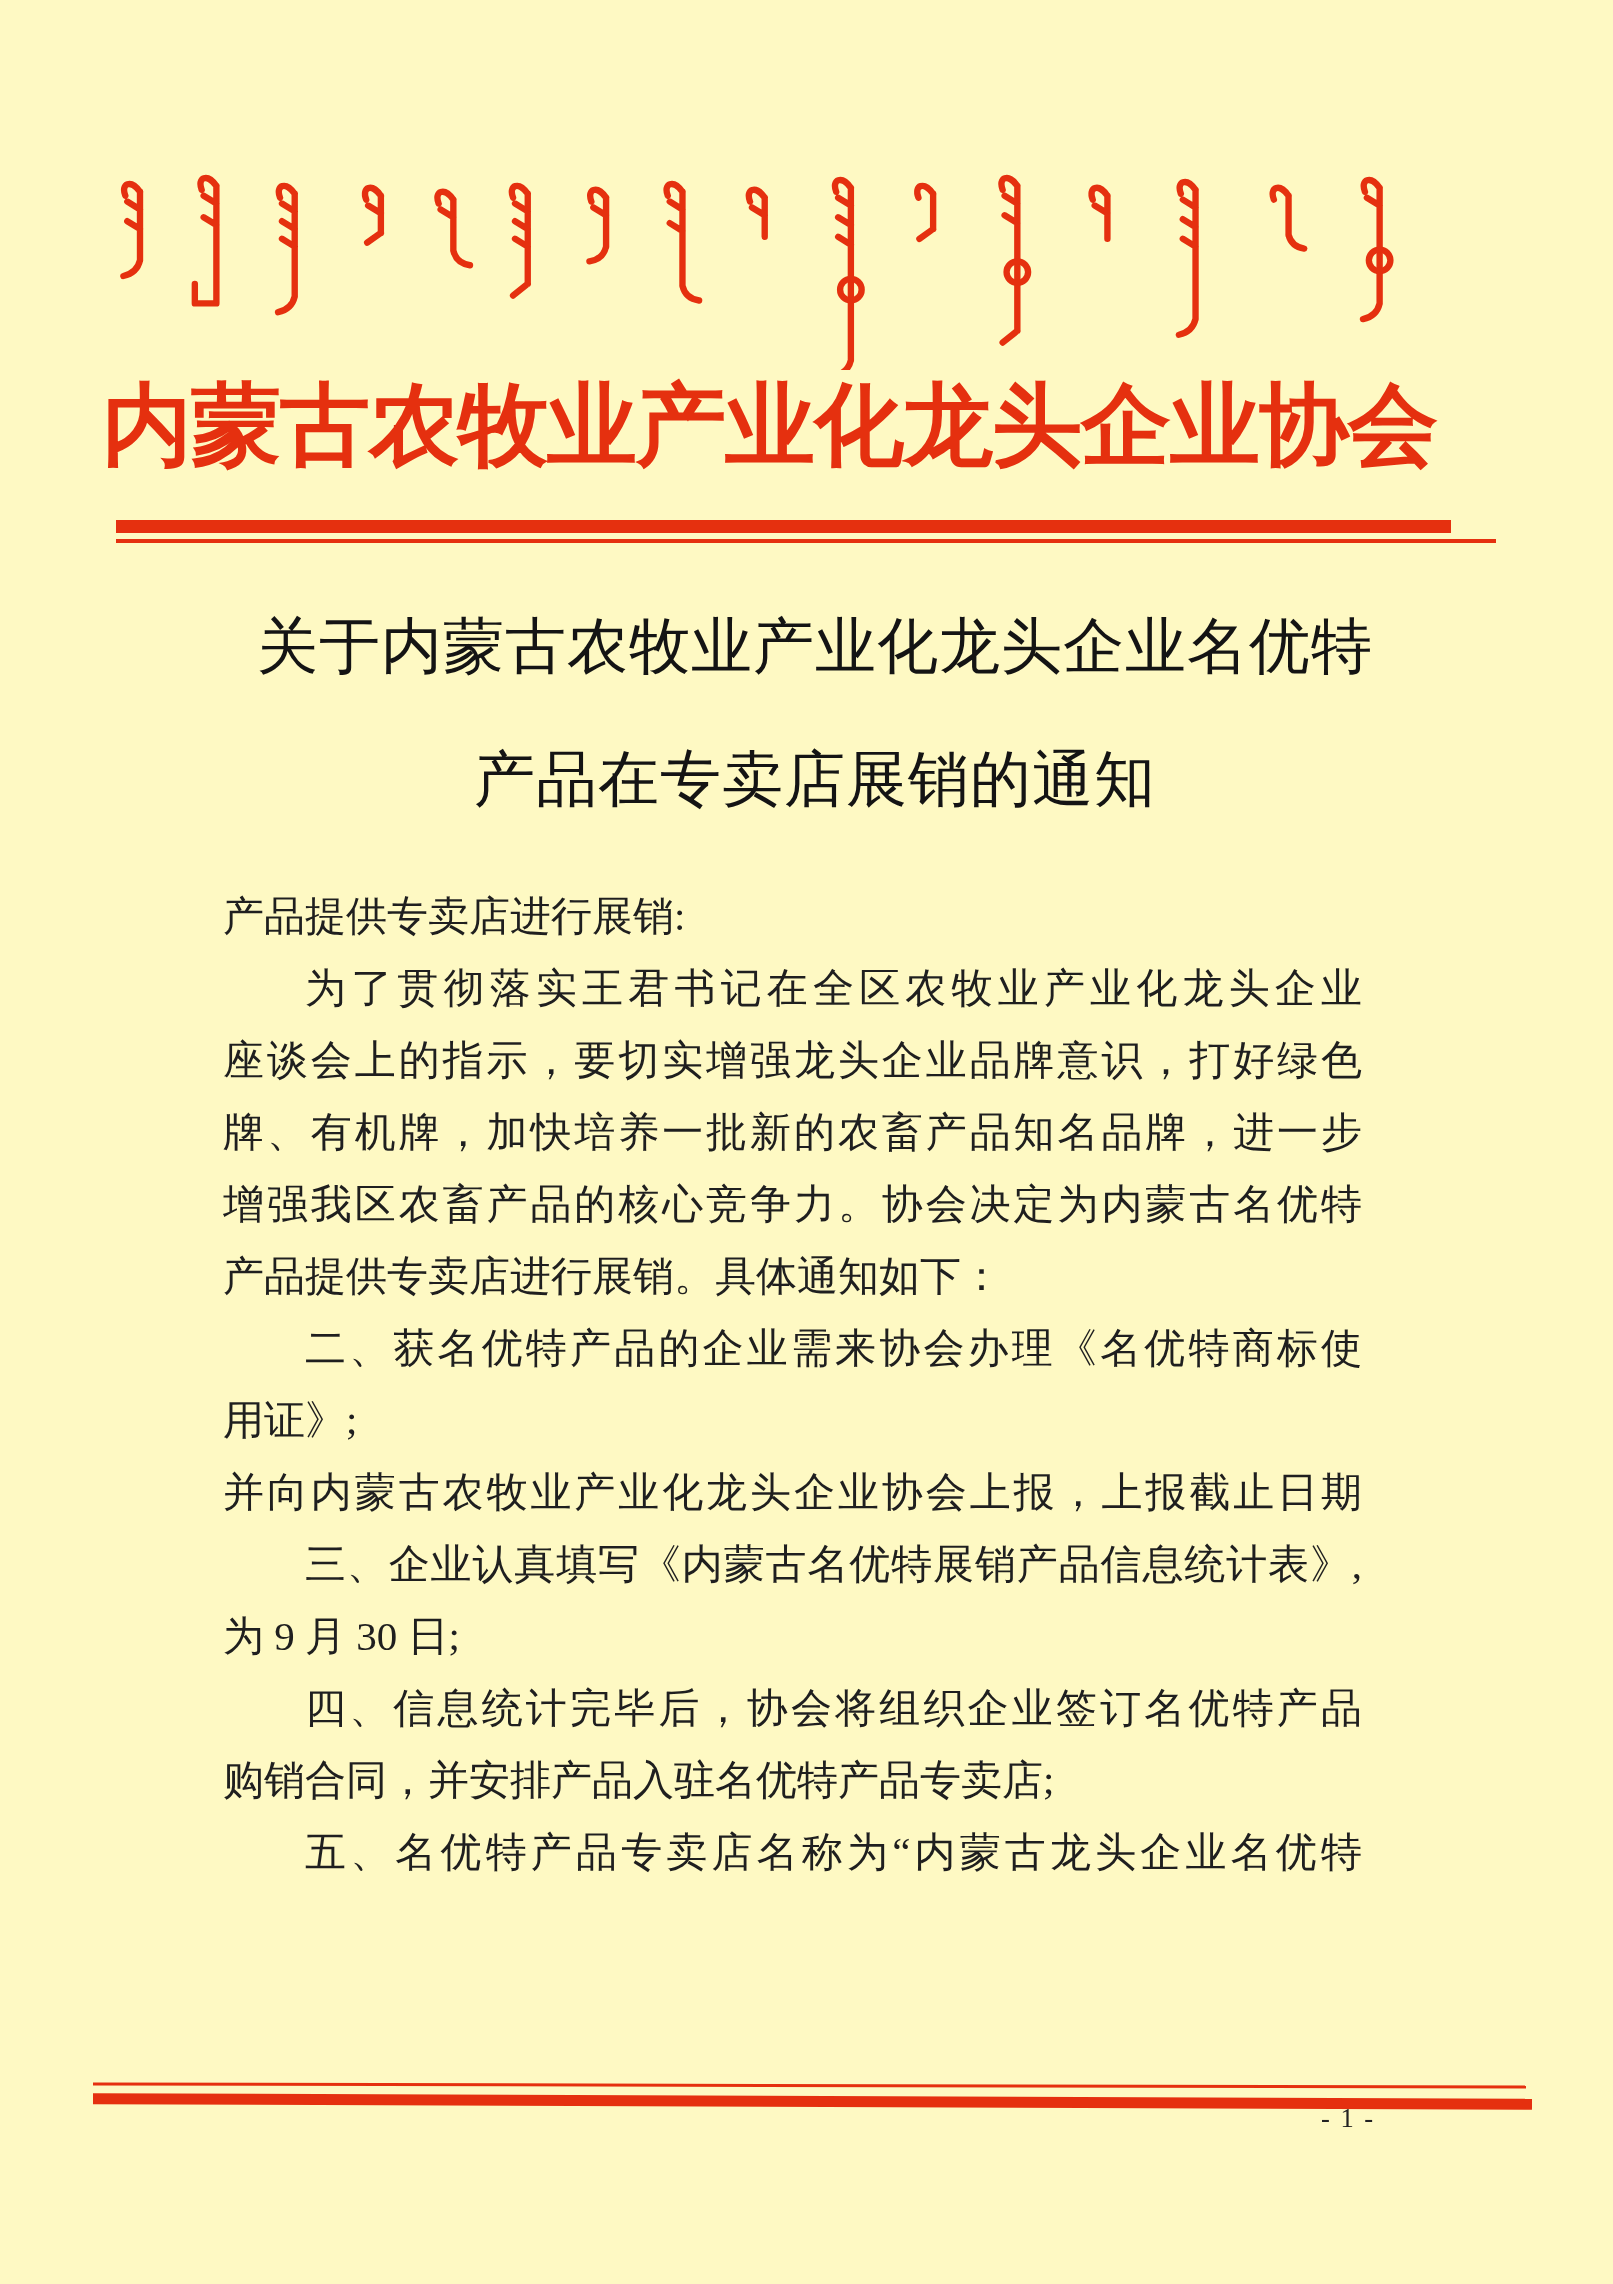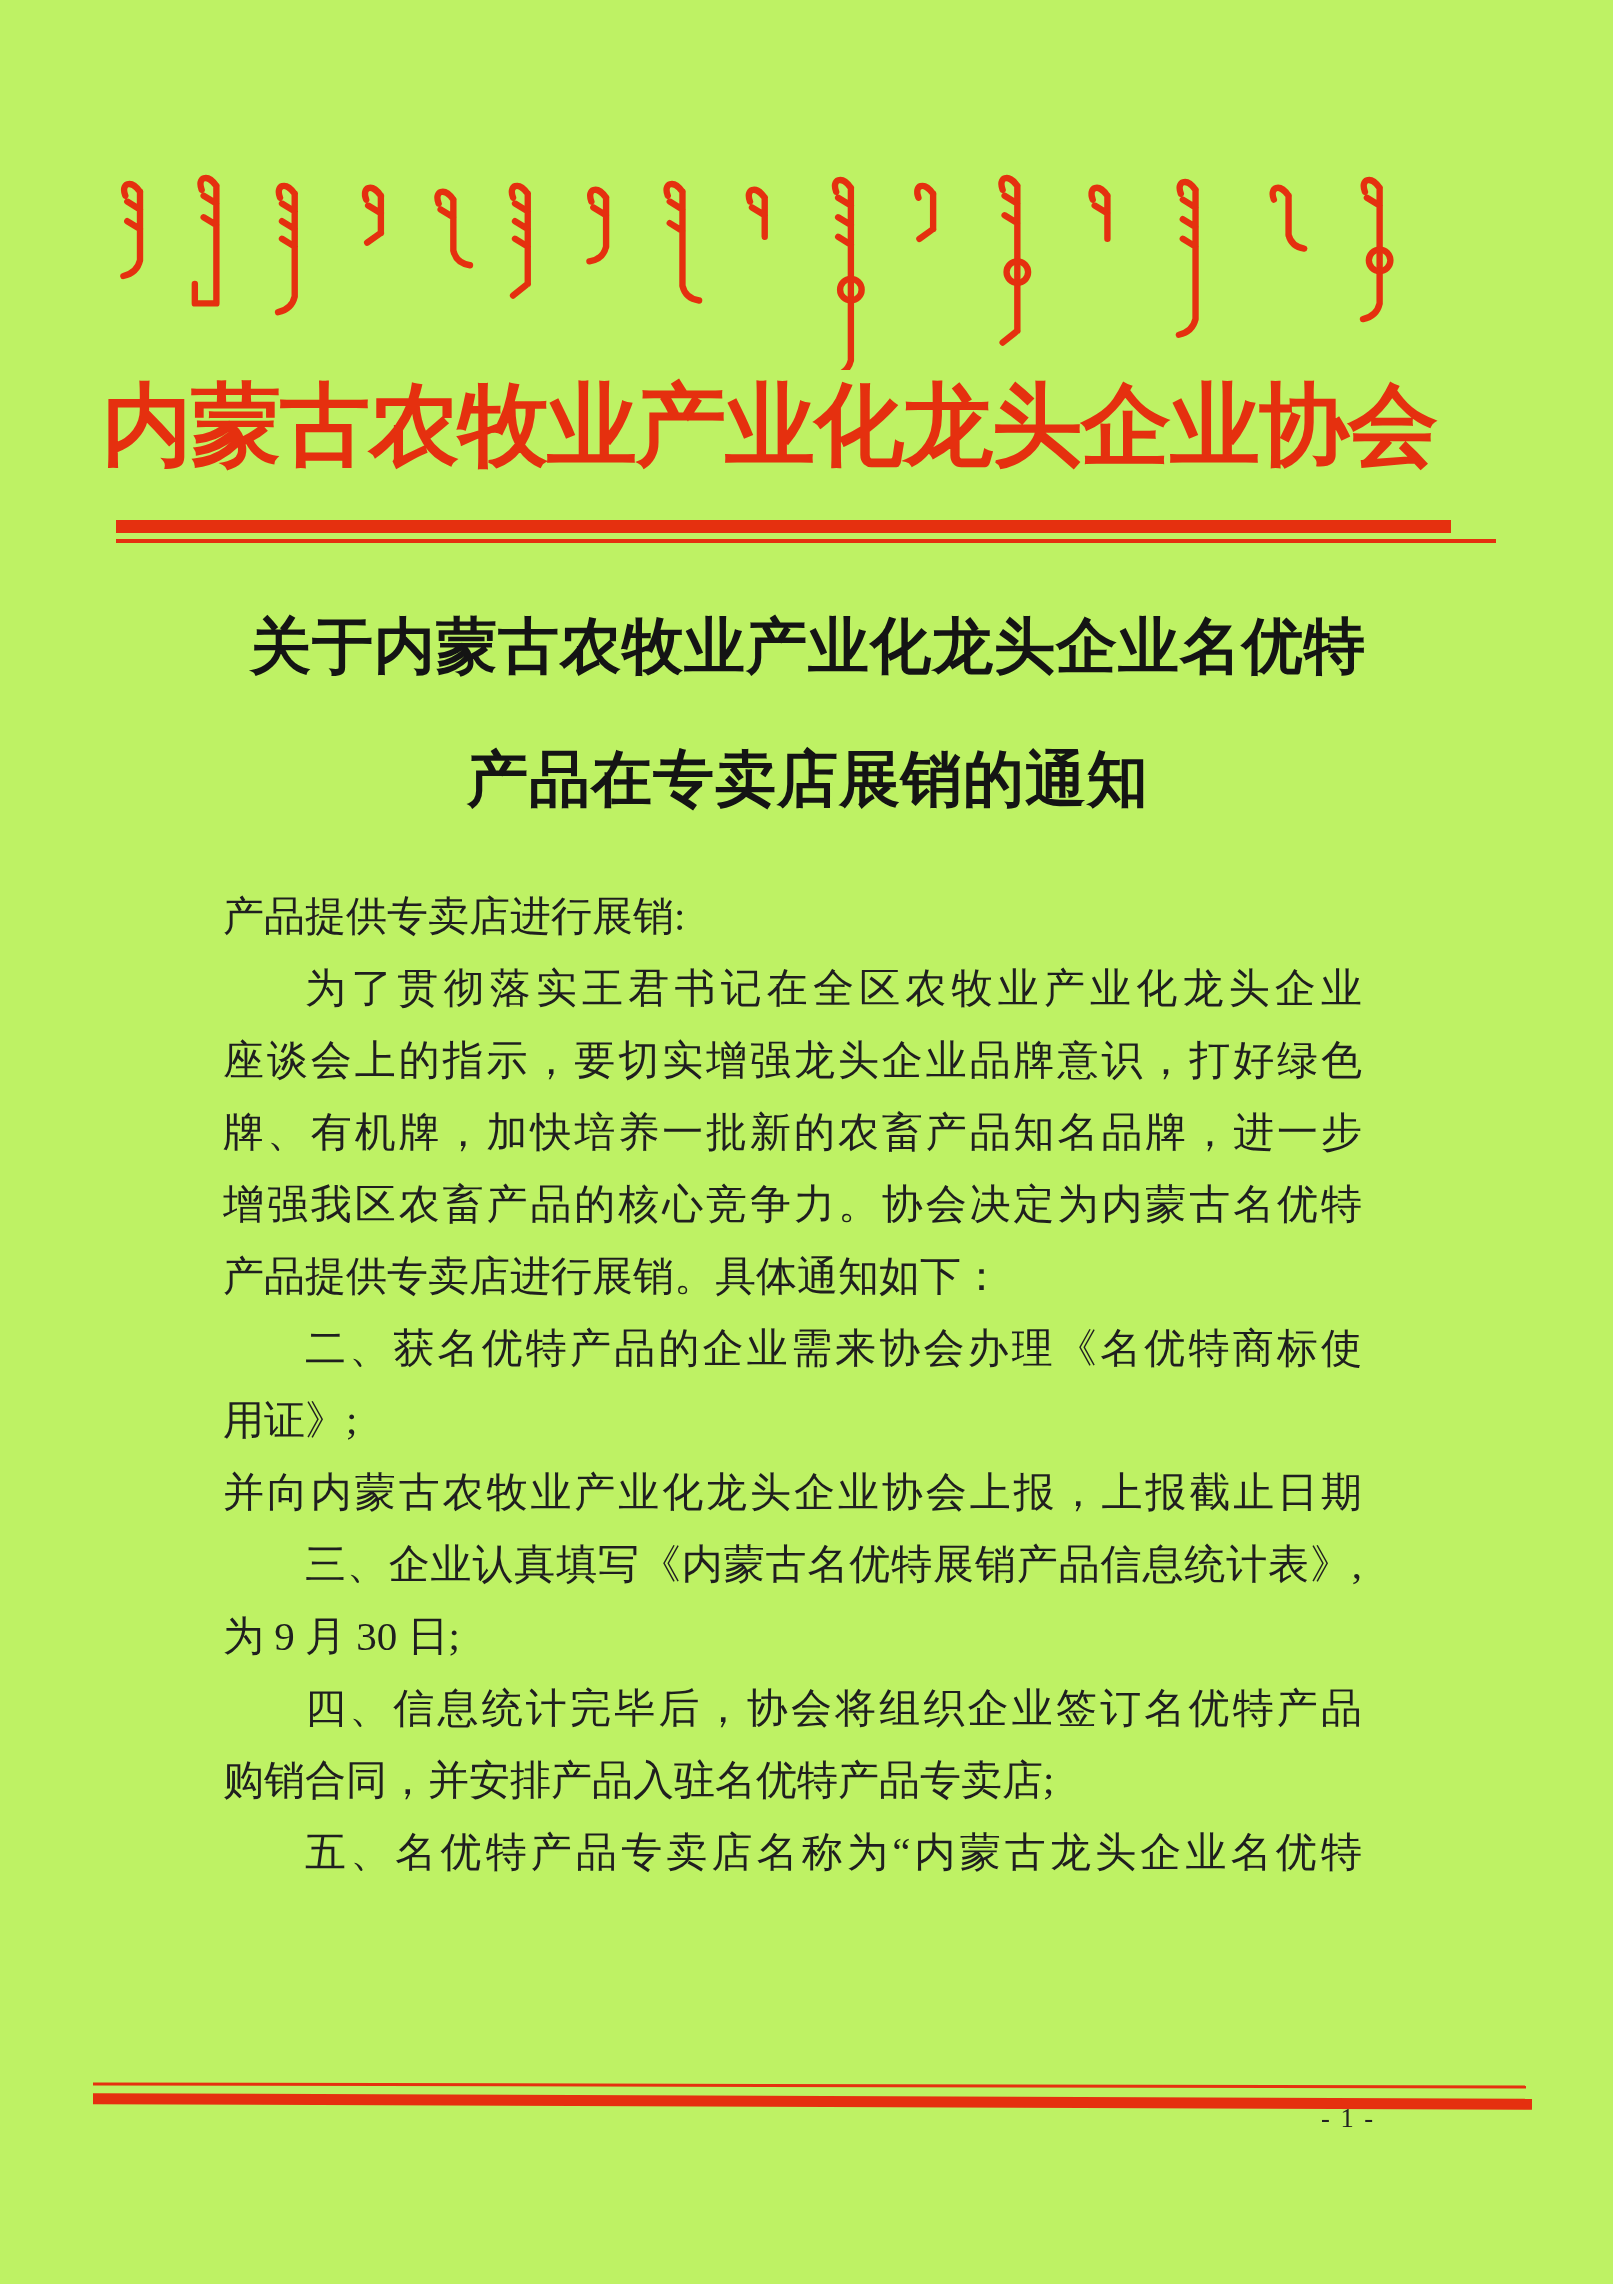--- a/index.html
+++ b/index.html
@@ -1,39 +1,39 @@
 <!DOCTYPE html>
 <html style="--red: #e5300f; --ink: #1f1f1f;"><head>
 <meta charset="utf-8">
 <style>
   * { margin:0; padding:0; box-sizing:border-box; }
   html,body { background:#ffffff; }
   .page {
     position:relative;
     width:1613px; height:2285px;
-    background:#bef264;
+    background:#fef9c3;
     font-family:"Liberation Serif", serif;
     overflow:hidden;
   }
   .mongolian { position:absolute; left:118px; top:135px; }
   .mongolian path, .mongolian circle {
     fill:none; stroke:var(--red); stroke-width:6.5;
     stroke-linecap:round; stroke-linejoin:round;
   }
   .org-title {
     position:absolute; left:93px; top:365px; width:1353px;
     text-align:center; font-size:90px; font-weight:bold;
     letter-spacing:-1px; color:var(--red); white-space:nowrap;
   }
   .rule { position:absolute; background:var(--red); }
   .rule-thick-top { left:116px; top:520px; width:1335px; height:12.7px; }
   .rule-thin-top  { left:116px; top:539px; width:1380px; height:3.9px; }
   .doc-title {
-    position:absolute; left:109px; width:1398px; text-align:center;
-    font-size:61px; font-weight:bold; color:#141414;
+    position:absolute; left:116px; width:1398px; text-align:center;
+    font-size:61px; font-weight:normal; color:#141414;
     letter-spacing:1px; line-height:1; white-space:nowrap;
   }
   .doc-title.l1 { top:616px; }
   .doc-title.l2 { top:741px;margin-top:8px; }
   .body-block { position:absolute; left:223px; top:880px; width:1139px; }
   .body-line {
     font-size:41px; line-height:72px; color:var(--ink);
     text-align:justify; text-align-last:left;
   }
   .body-line.stretch { text-align-last:justify; }

